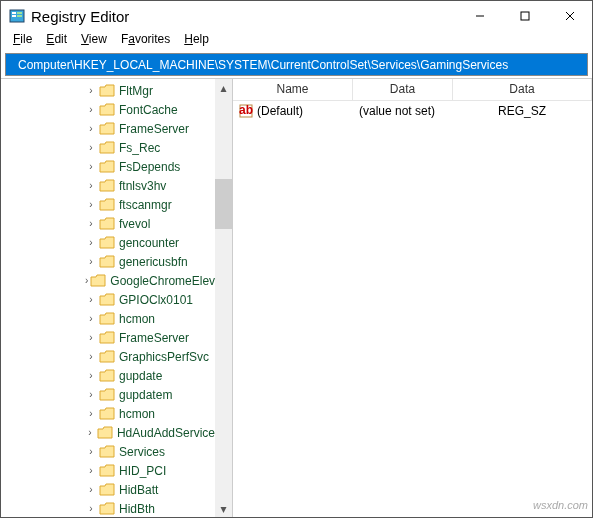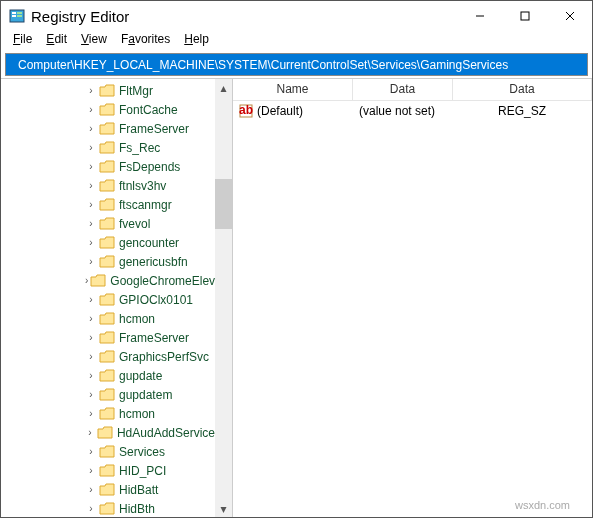--- a/index.html
+++ b/index.html
@@ -29,21 +29,21 @@
 .list-header .col { padding: 3px 6px; border-right: 1px solid #e5e5e5; color: #333; text-align: center; }
 .col-name { width: 120px; }
 .col-type { width: 100px; }
 .col-data { flex: 1; }
 .list-row { height: 19px; display: flex; align-items: center; }
 .list-row .cell { padding: 0 6px; }
 .list-row .cell-name { width: 120px; display: flex; align-items: flex-end; }
 .list-row .cell-type { width: 100px; }
 .list-row .cell-data { flex: 1; }
 .val-icon { width: 14px; height: 14px; margin-right: 4px; flex-shrink: 0; }
-.watermark { position: absolute; right: 22px; bottom: 6px; font-size: 11px; color: #aaa; }
+.watermark { position: absolute; right: 4px; bottom: 6px; font-size: 11px; color: #aaa; font-style: italic; }
 .fld svg, .val-icon svg, .titlebar .icon svg { display: block; }
 </style>
 </head>
 <body>
 
 <div class="titlebar">
   <span class="icon">
     <svg width="16" height="16" viewBox="0 0 16 16">
         <rect x="1" y="2" width="14" height="12" fill="#3aa7dd" stroke="#246"></rect>
         <rect x="3" y="4" width="4" height="2" fill="#fff"></rect>

